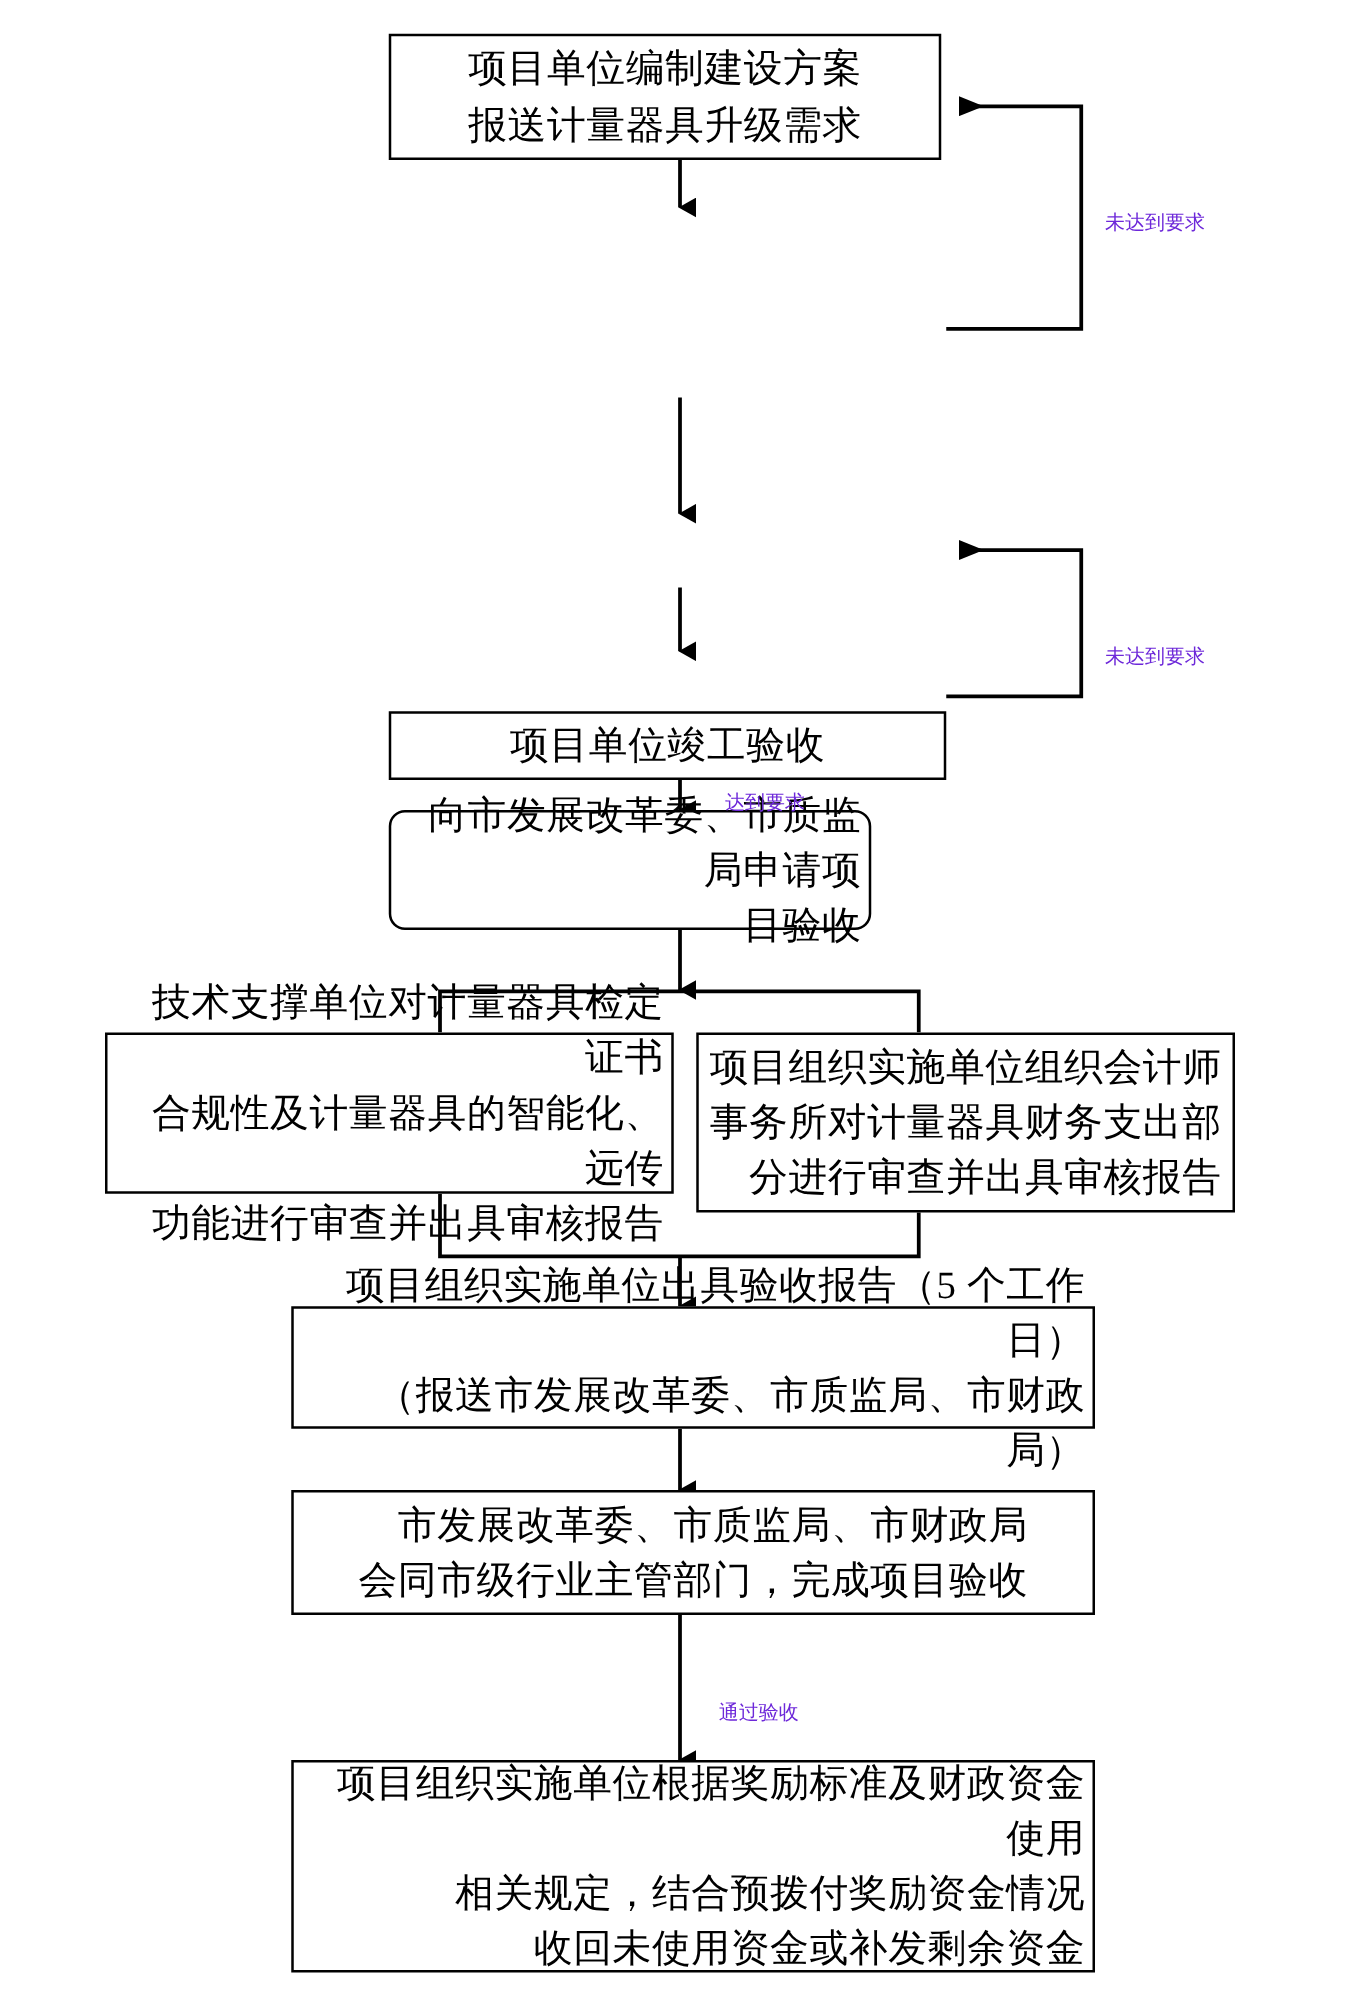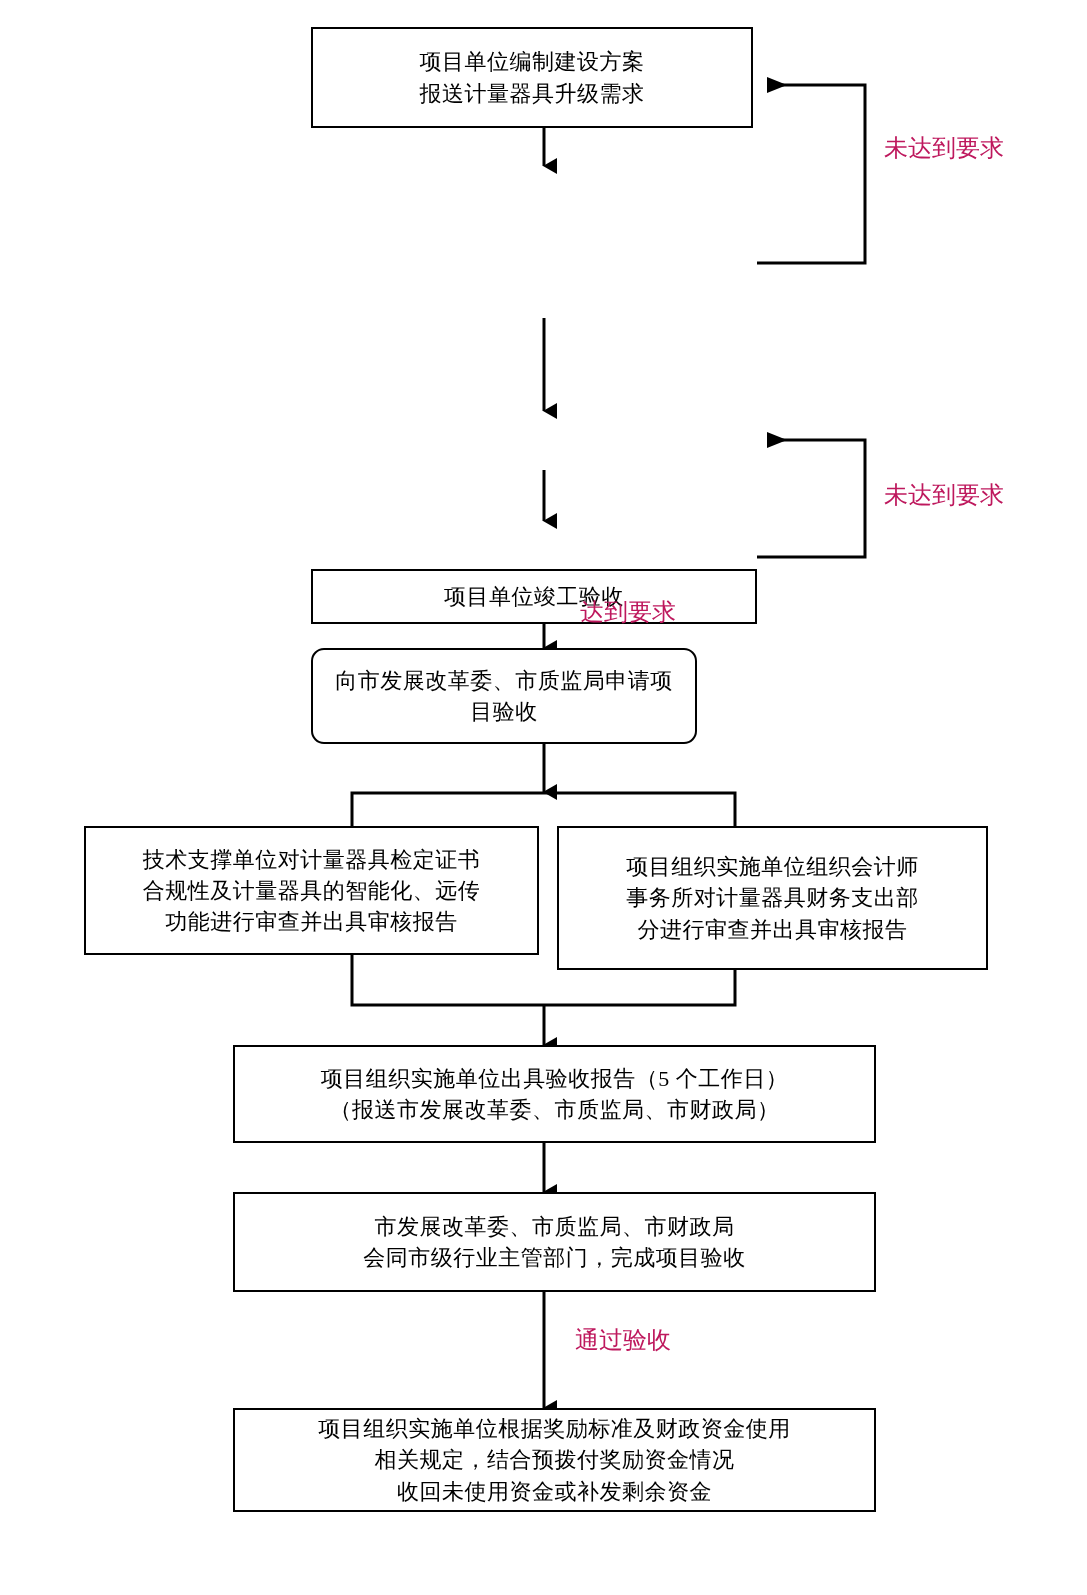--- a/index.html
+++ b/index.html
@@ -27,35 +27,36 @@
     box-sizing: border-box;
     border: 2.5px solid #000000;
     background: #ffffff;
     display: flex;
     align-items: center;
     justify-content: center;
     z-index: 3;
   }
   .node-text {
     display: block;
-    text-align: center;
-    font-size: 22px;
+    text-align: right;
+    font-size: 31px;
     line-height: 1.42;
     letter-spacing: 0.5px;
     white-space: pre-line;
     color: #000000;
     padding: 0 6px;
   }
   .edge-label {
     position: absolute;
-    font-size: 24px;
+    font-size: 16px;
     line-height: 1.3;
-    color: #be185d;
+    color: #6d28d9;
     white-space: nowrap;
     z-index: 4;
+    margin-top: 36px;
   }
   svg.connectors {
     position: absolute;
     left: 0;
     top: 0;
     width: 1087px;
     height: 1595px;
     z-index: 1;
     pointer-events: none;
   }
@@ -131,21 +132,21 @@
   <div class="node-box" style="left:233px; top:1045px; width:643px; height:98px;">
     <span class="node-text">项目组织实施单位出具验收报告（5 个工作日）
 （报送市发展改革委、市质监局、市财政局）</span>
   </div>
 
   <div class="node-box" style="left:233px; top:1192px; width:643px; height:100px;">
     <span class="node-text">市发展改革委、市质监局、市财政局
 会同市级行业主管部门，完成项目验收</span>
   </div>
 
-  <div class="node-box" style="left:233px; top:1408px; width:643px; height:104px;">
+  <div class="node-box" style="left:233px; top:1408px; width:643px; height:170px;">
     <span class="node-text">项目组织实施单位根据奖励标准及财政资金使用
 相关规定，结合预拨付奖励资金情况
 收回未使用资金或补发剩余资金</span>
   </div>
 
   <div class="edge-label" style="left:884px; top:133px;">未达到要求</div>
 
   <div class="edge-label" style="left:884px; top:480px;">未达到要求</div>
 
   <div class="edge-label" style="left:580px; top:597px;">达到要求</div>

